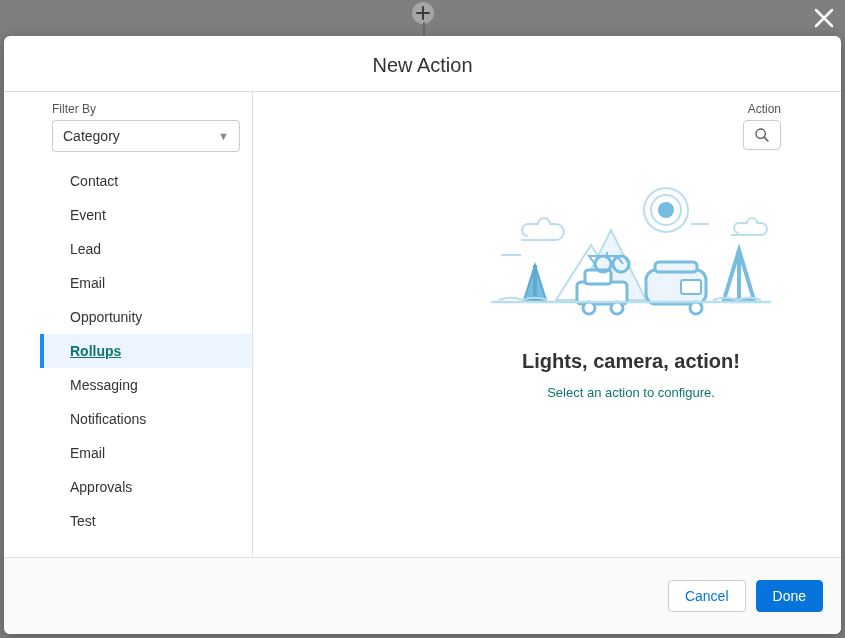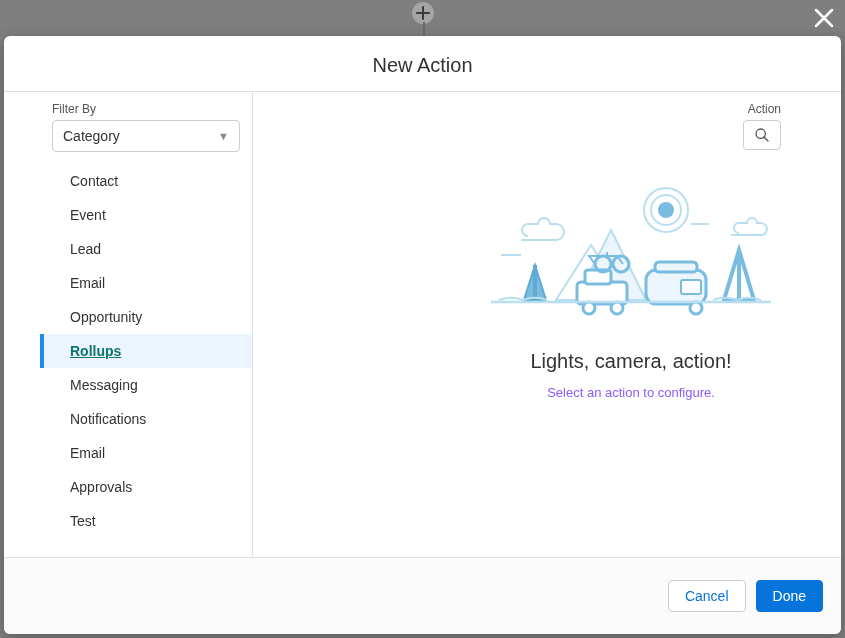--- a/index.html
+++ b/index.html
@@ -180,27 +180,27 @@
       align-items: center;
       margin-top: 30px;
     }
     .illus {
       width: 300px;
       height: 150px;
       margin-bottom: 20px;
     }
     .empty-title {
       font-size: 20px;
-      font-weight: 400;
+      font-weight: 700;
       color: #333;
       margin-bottom: 12px;
     }
     .empty-sub {
       font-size: 13px;
-      color: #8b5cf6;
+      color: #0f766e;
     }
     .modal-footer {
       border-top: 1px solid #e0e0e0;
       padding: 22px 18px;
       display: flex;
       justify-content: flex-end;
       gap: 10px;
       background: #fafafa;
     }
     .btn {

